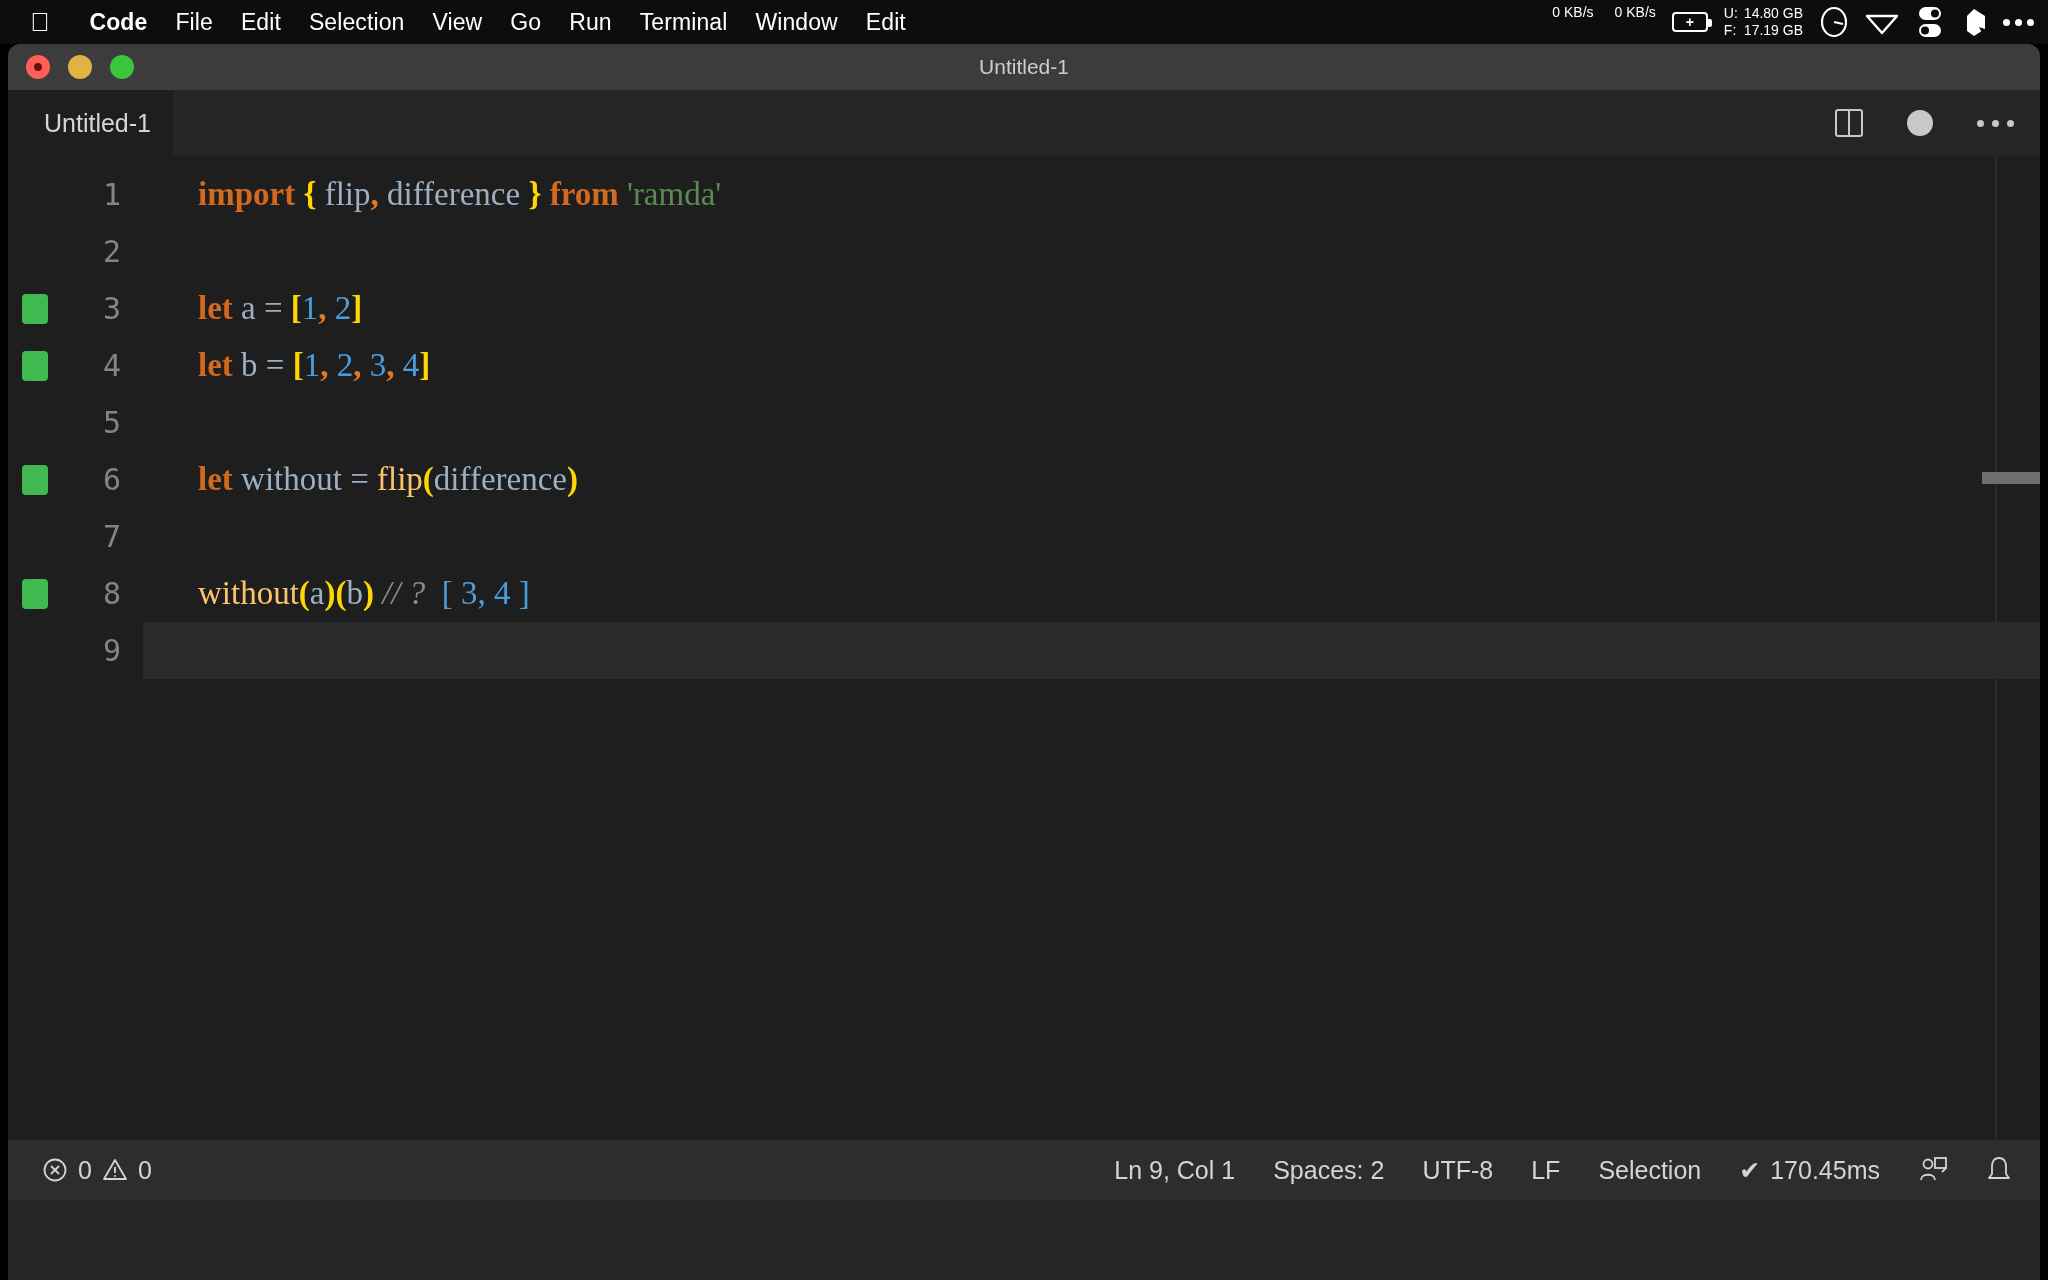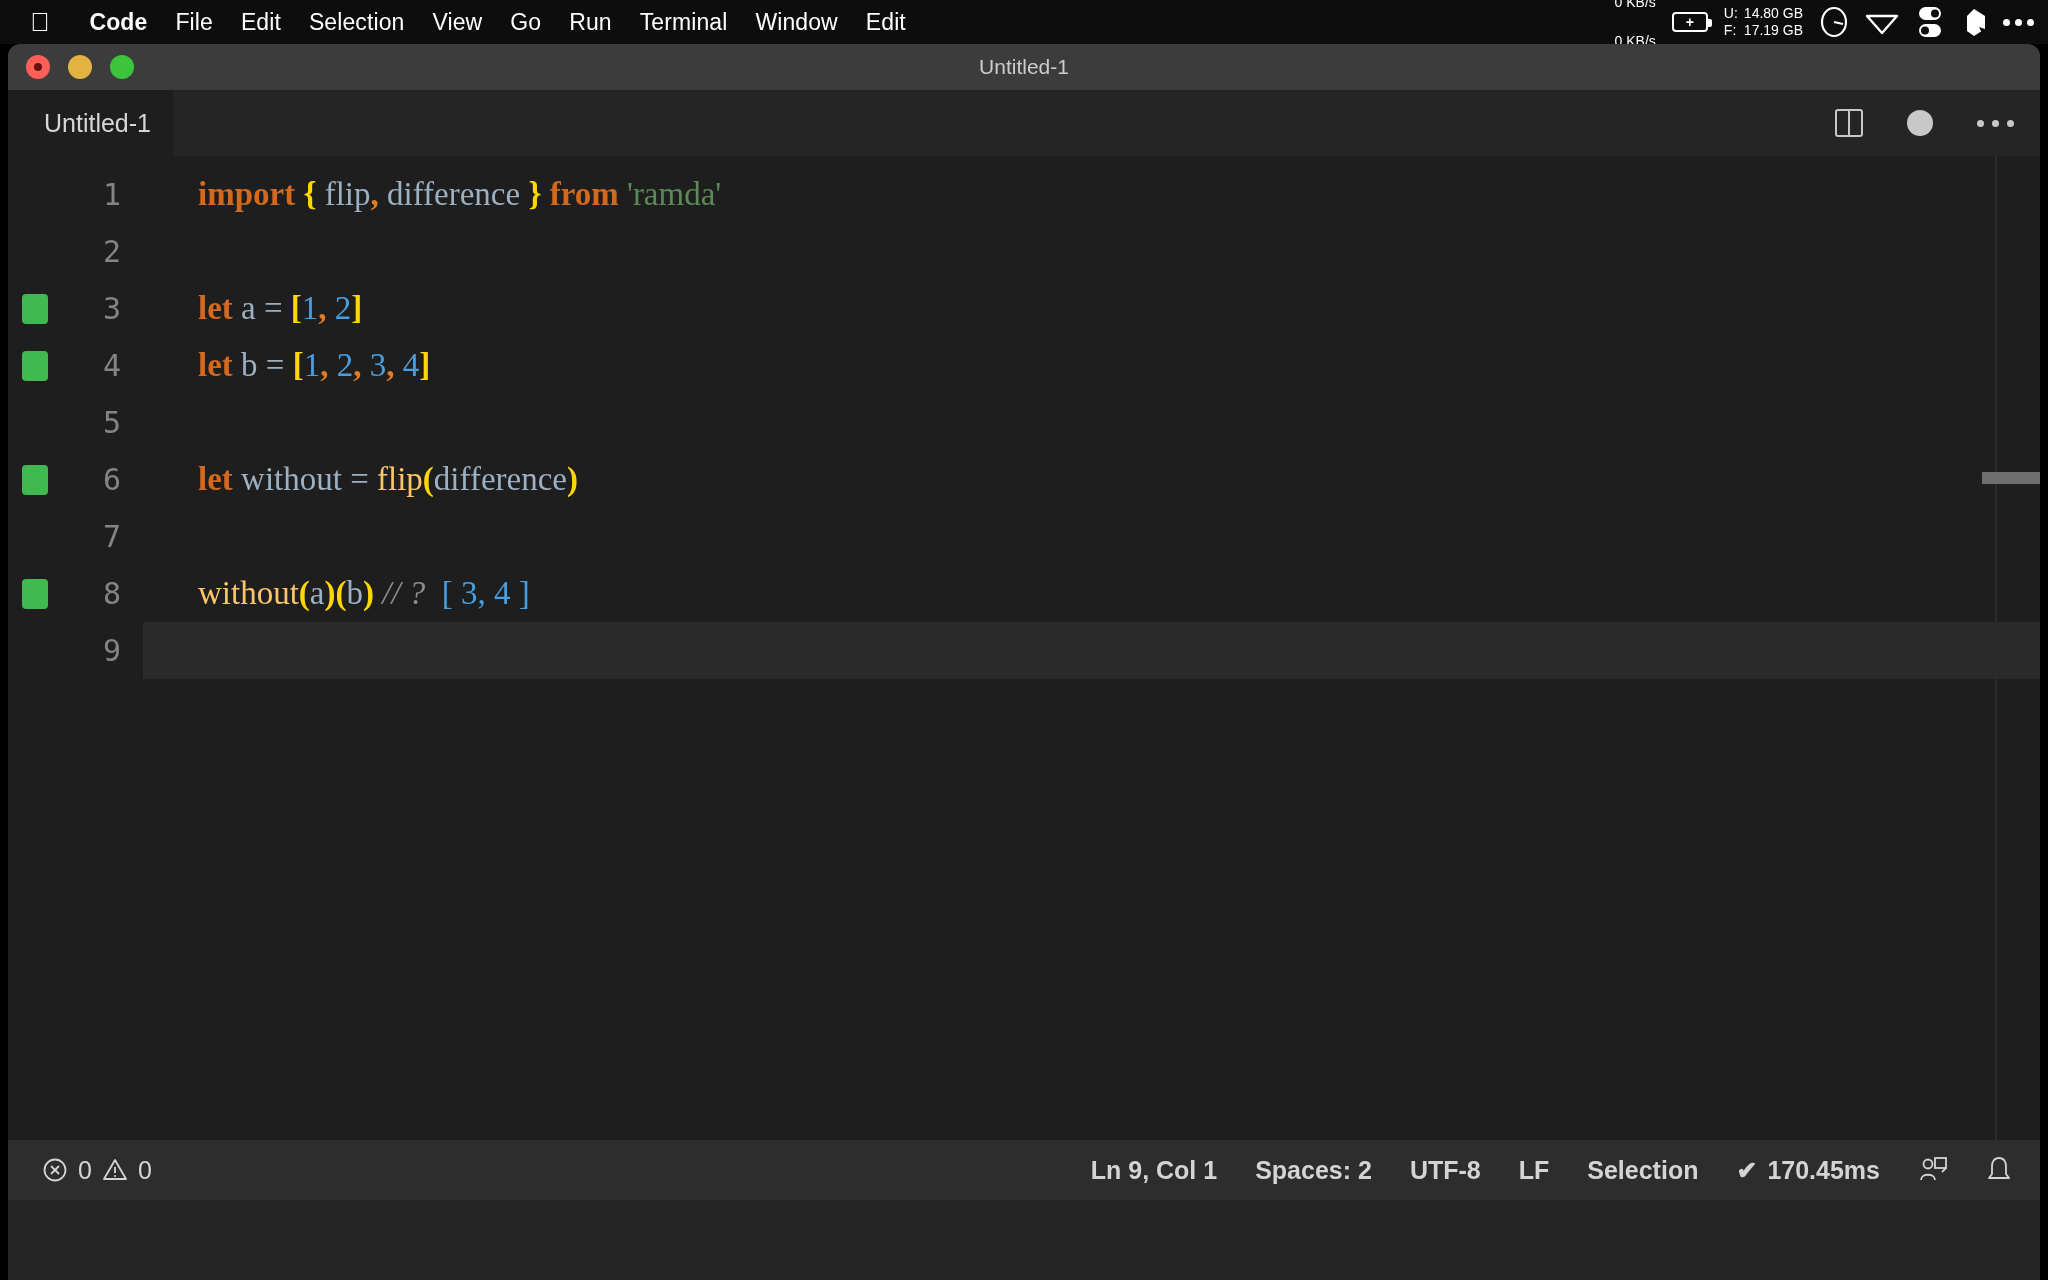--- a/index.html
+++ b/index.html
@@ -10,21 +10,21 @@
   .menubar{
     position:absolute; top:0; left:0; width:2048px; height:44px;
     background:#0d0d0d; display:flex; align-items:center; color:#fff;
   }
   .apple-logo{ margin-left:30px; margin-right:26px; font-size:26px; line-height:1;
     display:flex; align-items:center; height:44px; }
   .menu-item{ font-size:23px; padding:0 14px; white-space:nowrap; letter-spacing:.1px; }
   .menu-item.app-name{ font-weight:bold; }
   .menubar-right{ position:absolute; right:14px; top:0; height:44px;
     display:flex; align-items:center; gap:16px; }
-  .net-speed{ display:flex; flex-direction:column; justify-content:center;
+  .net-speed{ display:flex; flex-direction:row; justify-content:center;
     font-size:14px; line-height:1.25; text-align:right; height:36px;gap:21px; }
   .mem-stats{ display:flex; font-size:14px; line-height:1.25; height:44px;
     flex-direction:column; justify-content:center; }
   .mem-row{ display:flex; gap:6px; }
   .mem-k{ width:14px; }
   .battery{ width:36px; height:20px; border:2.2px solid #fff; border-radius:4px;
     position:relative; display:flex; align-items:center; justify-content:center; }
   .battery:after{ content:""; position:absolute; right:-6px; top:5px; width:4px;
     height:8px; background:#fff; border-radius:0 2px 2px 0; }
   .battery span{ font-size:14px; font-weight:bold; line-height:1; }
@@ -91,21 +91,21 @@
 
   .scrollslider{ position:absolute; right:0; top:316px; width:58px; height:12px;
     background:#6e6e6e; }
   .scroll-track-line{ position:absolute; right:43px; top:0; bottom:0; width:2px;
     background:#2b2b2b; }
 
   
   .statusbar{ height:60px; background:#2d2d2d; display:flex; align-items:center;
     color:#d4d4d4; font-size:25px; position:relative; }
   .sb-left{ display:flex; align-items:center; gap:14px; margin-left:34px; }
-  .sb-right{ position:absolute; right:28px; display:flex; align-items:flex-end; gap:38px;font-weight:bold; }
+  .sb-right{ position:absolute; right:28px; display:flex; align-items:flex-end; gap:38px; }
   .sb-item{ display:flex; align-items:center; gap:10px; white-space:nowrap; }
   .err-ico, .warn-ico{ display:block; }
 </style>
 </head>
 <body>
 
 <div class="menubar">
   <div class="apple-logo"></div>
   <div id="menu-items" style="display: flex; align-items: flex-end;">
       <div class="menu-item app-name">Code</div>

